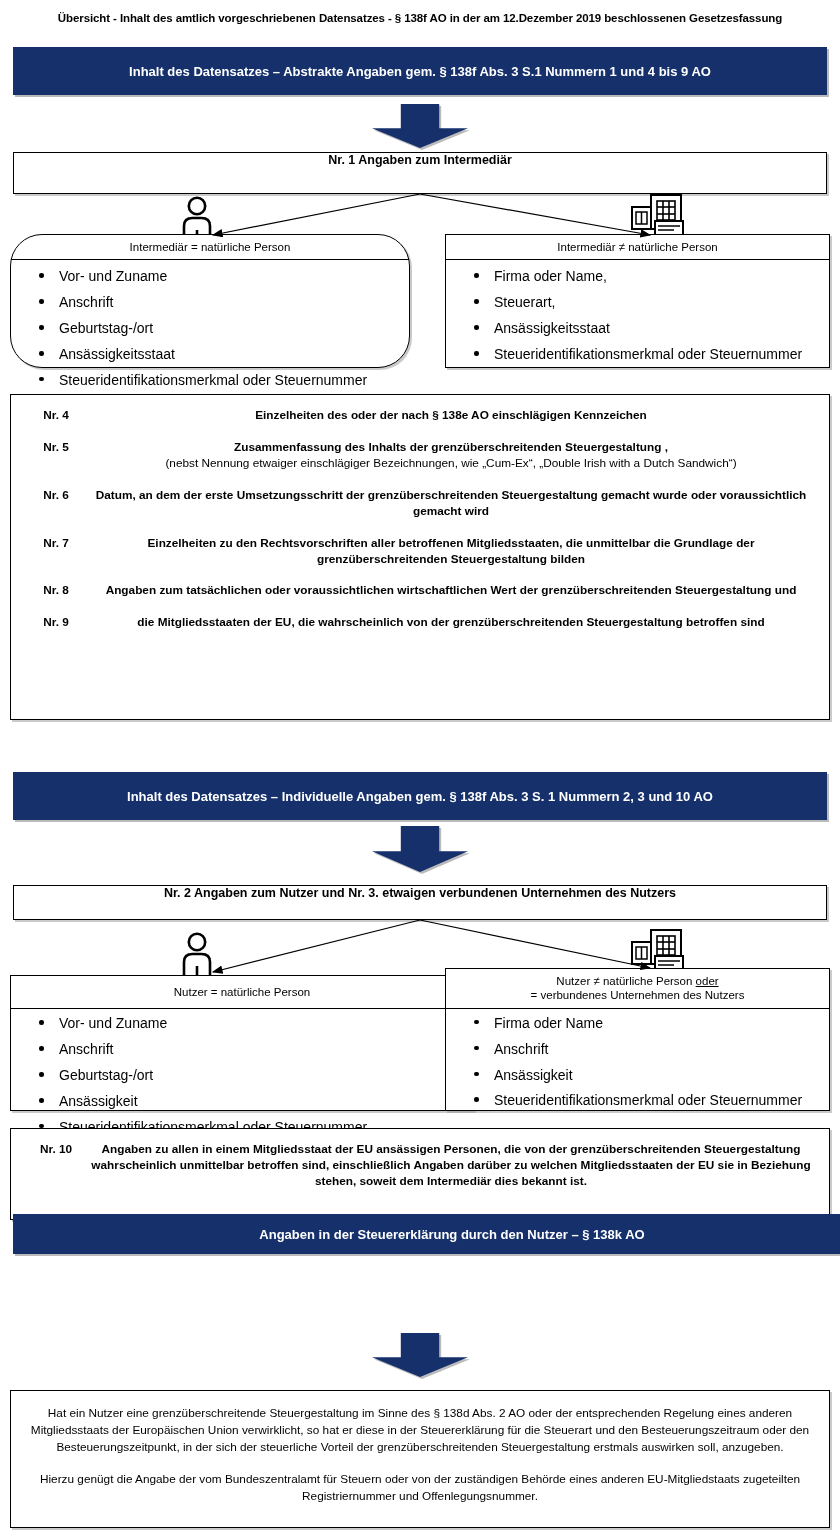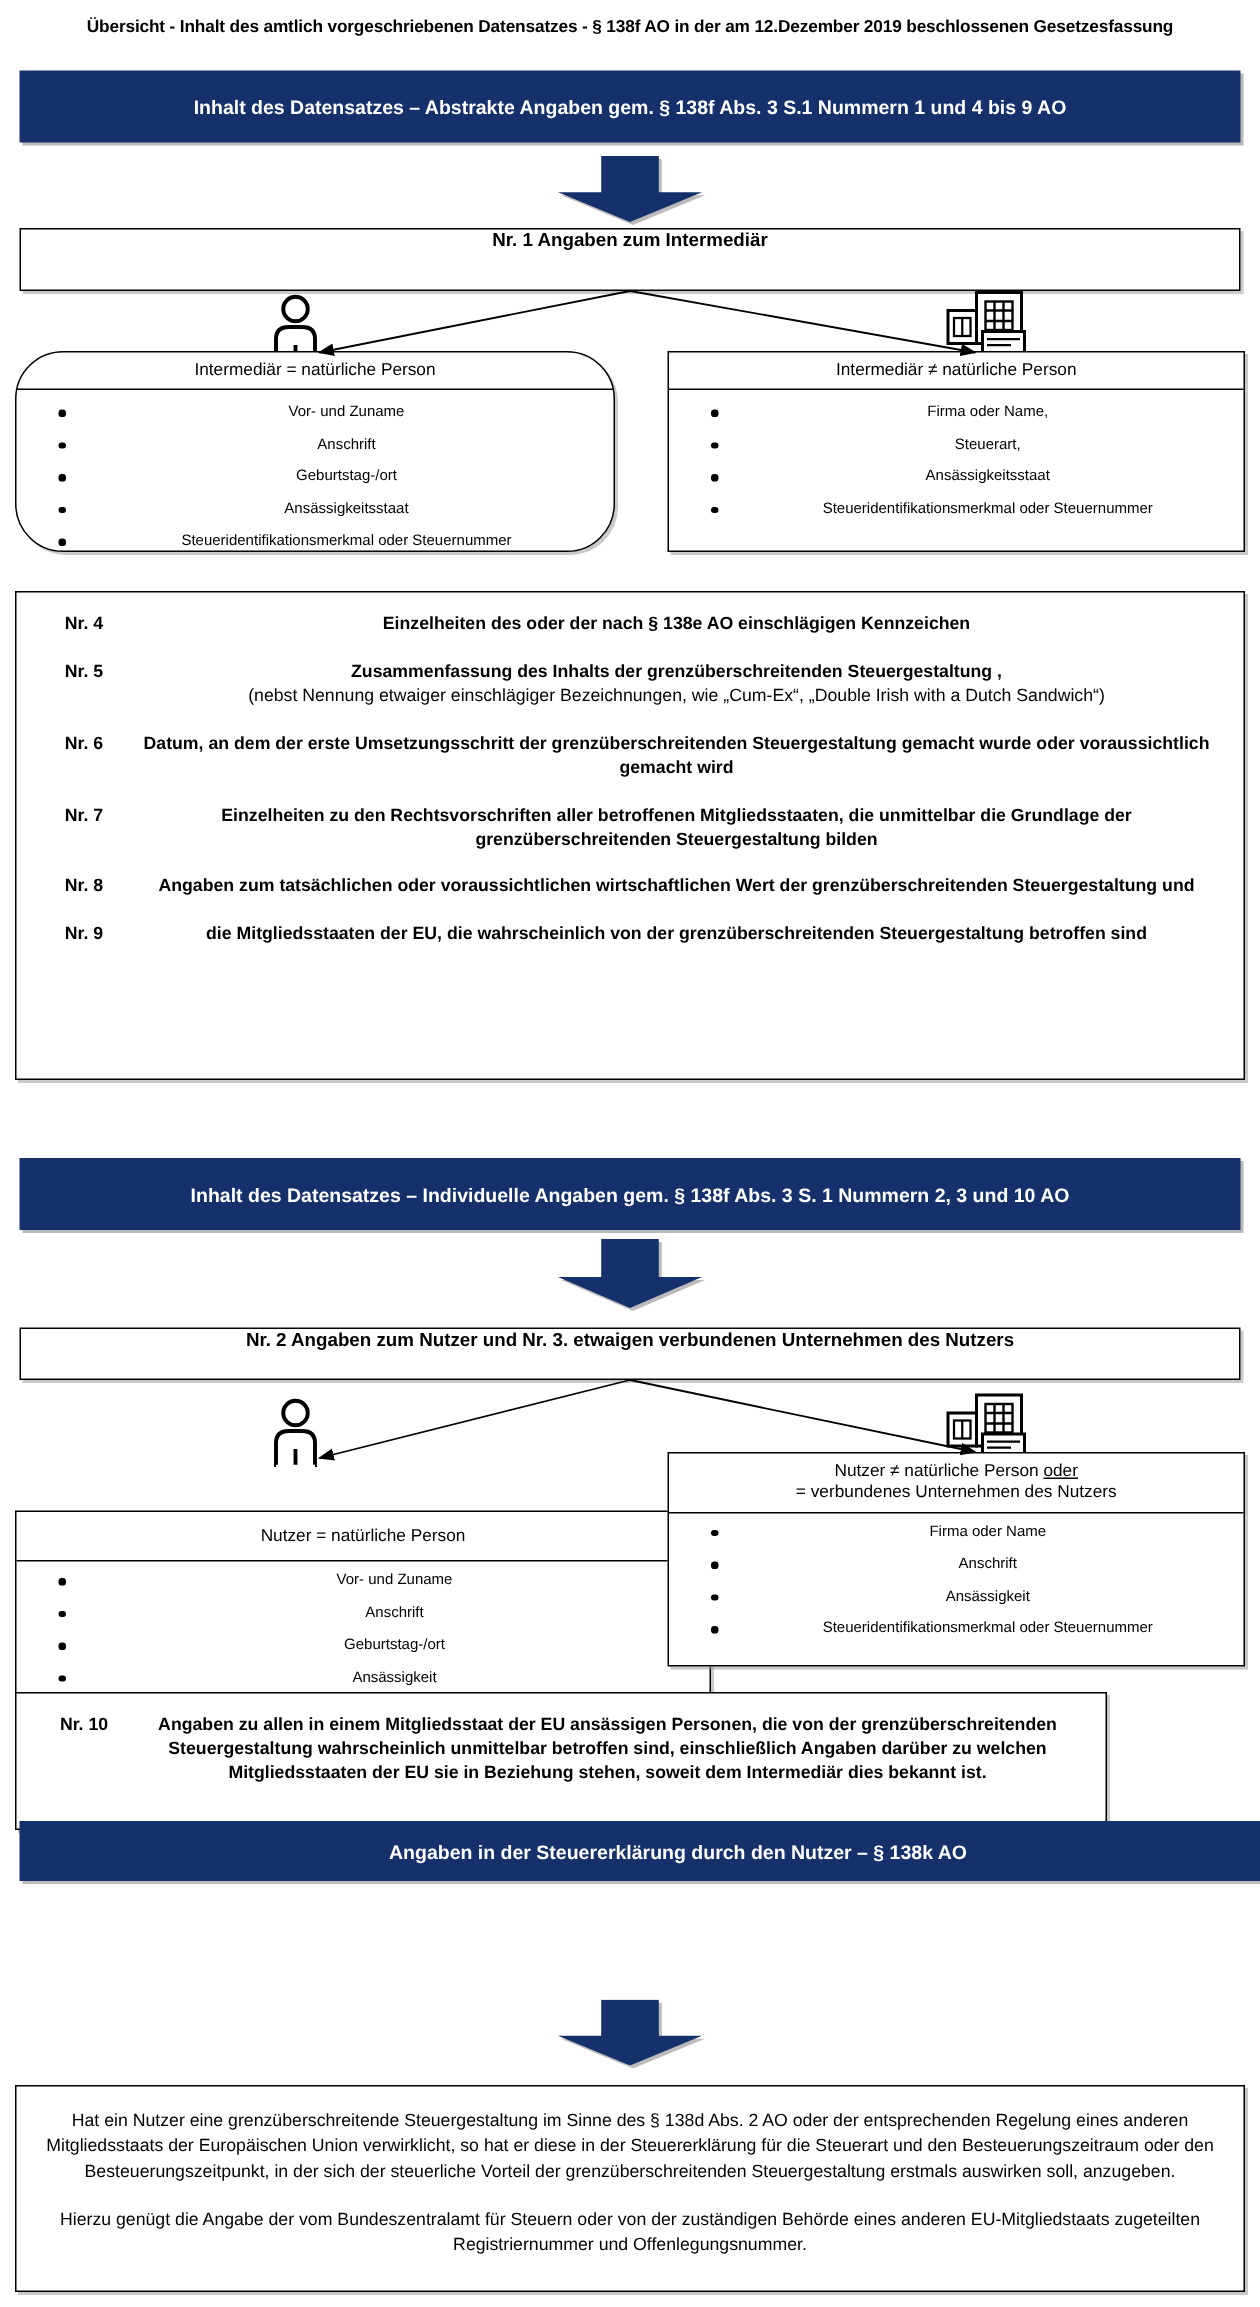--- a/index.html
+++ b/index.html
@@ -83,22 +83,21 @@
     padding: 5px 4px 5px 4px;
     line-height: 1.25;
     border-bottom: 1px solid #000;
   }
   .caption u { text-decoration: underline; }
 
   ul.bullets {
     list-style: none;
     margin: 0;
     padding: 9px 6px 6px 10px;
-    font-size: 10px;
-    text-align: center;
+    font-size: 14px;
   }
   ul.bullets li {
     position: relative;
     padding-left: 38px;
     margin-bottom: 10.5px;
     line-height: 1.1;
   }
   ul.bullets li:before {
     content: "";
     position: absolute;
@@ -298,21 +297,21 @@
     <line x1="31" y1="33" x2="53" y2="33" stroke="#000" stroke-width="1.5"></line>
     <line x1="31" y1="37" x2="47" y2="37" stroke="#000" stroke-width="1.5"></line>
     <path d="M24 42 H60 L62 48 H22 Z" fill="#fff" stroke="#000" stroke-width="2" stroke-linejoin="round"></path>
     <circle cx="31" cy="45.5" r="1.5" fill="#000"></circle>
     <circle cx="37" cy="45.5" r="1.5" fill="#000"></circle>
     <circle cx="43" cy="45.5" r="1.5" fill="#000"></circle>
     <circle cx="49" cy="45.5" r="1.5" fill="#000"></circle>
   </svg>
 </div>
 
-<div class="box" style="left:10px; top:1007px; width:464px; height:136px;">
+<div class="box" style="left:10px; top:975px; width:464px; height:136px;">
   <div class="caption" style="padding-top:9px; padding-bottom:9px;">Nutzer = natürliche Person</div>
   <ul class="bullets" style="padding-top:7px;">
     <li>Vor- und Zuname</li>
     <li>Anschrift</li>
     <li>Geburtstag-/ort</li>
     <li>Ansässigkeit</li>
     <li>Steueridentifikationsmerkmal oder Steuernummer</li>
   </ul>
 </div>
 
@@ -322,21 +321,21 @@
     <span>= verbundenes Unternehmen des Nutzers</span>
   </div>
   <ul class="bullets" style="padding-top:7px;">
     <li>Firma oder Name</li>
     <li>Anschrift</li>
     <li>Ansässigkeit</li>
     <li>Steueridentifikationsmerkmal oder Steuernummer</li>
   </ul>
 </div>
 
-<div class="box numlist" style="left:10px; top:1128px; width:728px; height:92px;">
+<div class="box numlist" style="left:10px; top:1128px; width:820px; height:92px;">
   <div class="numrow">
     <div class="num">Nr. 10</div>
     <div class="txt"><span>Angaben zu allen in einem Mitgliedsstaat der EU ansässigen Personen, die von der grenzüberschreitenden Steuergestaltung wahrscheinlich unmittelbar betroffen sind, einschließlich Angaben darüber zu welchen Mitgliedsstaaten der EU sie in Beziehung stehen, soweit dem Intermediär dies bekannt ist.</span></div>
   </div>
 </div>
 
 <div class="banner" style="top:1214px; height:40px;padding-left:32px;">
   <span>Angaben in der Steuererklärung durch den Nutzer – § 138k AO</span>
 </div>
 

